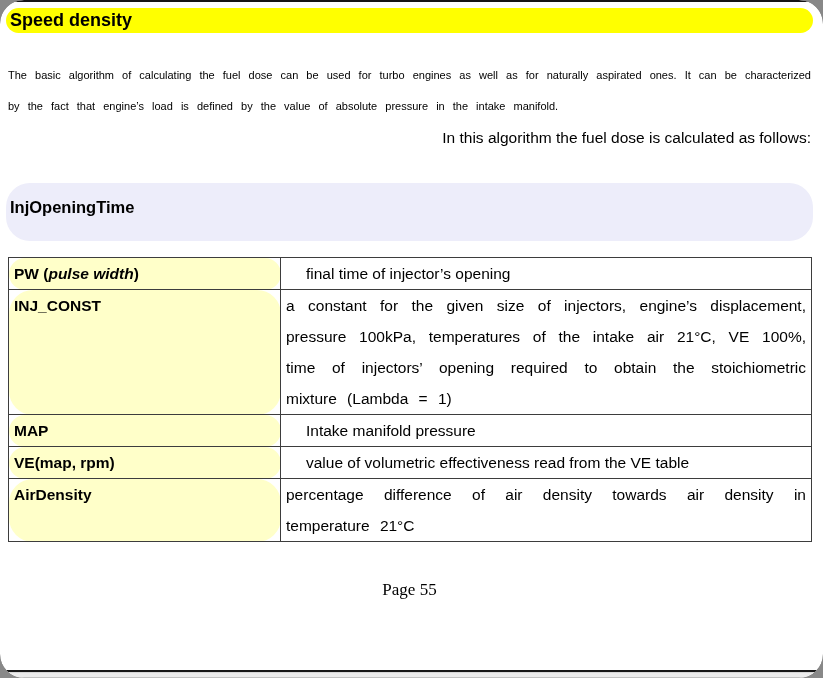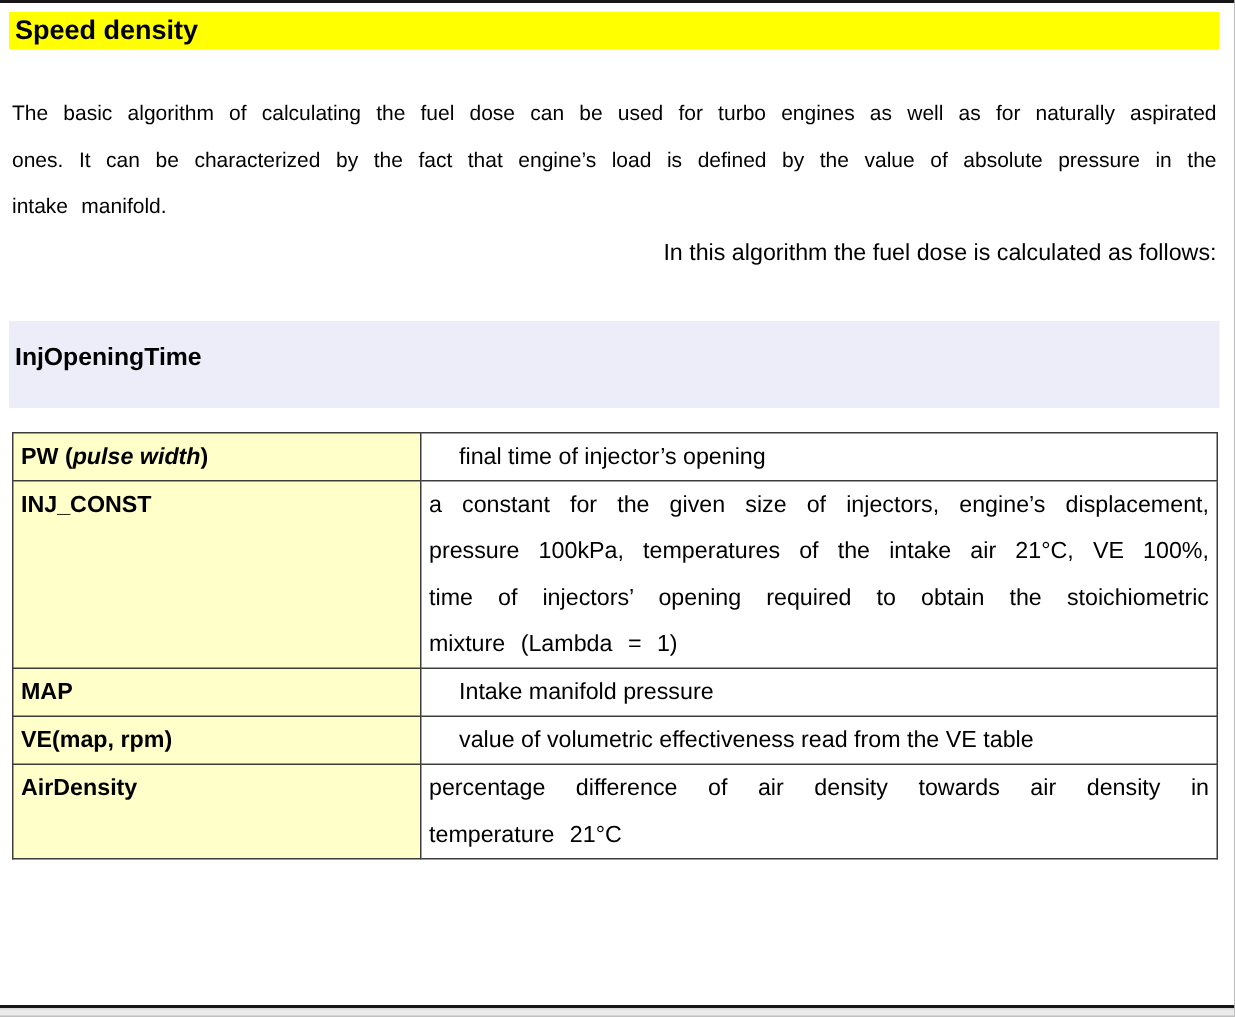--- a/index.html
+++ b/index.html
@@ -1,36 +1,36 @@
 <!DOCTYPE html>
 <html style="--highlight: #FFFF00; --formula_bg: #EDEDFA; --term_bg: #FFFFC9; --table_border: #3D3D3D; --edge_dark: #161616; --edge_strip: #EBEBEB;"><head>
 <meta charset="utf-8">
 <style>
-  * { box-sizing: border-box; }
+  * { box-sizing: border-box; border-radius: 24px; }
   html, body { margin: 0; padding: 0; background: #888; }
   .screen {
     width: 823px; height: 678px;
     background: #fff; color: #000;
     position: relative; overflow: hidden;
     font-family: "Liberation Sans", sans-serif;
   }
   .top-edge {
     position: absolute; top: 0; left: 0; width: 100%; height: 2px;
     background: var(--edge_dark, #161616);
   }
   .content { padding: 8px 10px 0 6px; }
 
   .heading {
     background: var(--highlight, #FFFF00);
     font-weight: bold; font-size: 18px; line-height: 25px;
     padding-left: 4px;
   }
 
   .para {
-    font-size: 14px; line-height: 31px;
+    font-size: 11px; line-height: 31px;
     text-align: justify; word-spacing: 5px;
     margin: 27px 2px 0 2px;
   }
   .para-follow {
     font-size: 15.5px; line-height: 31px;
     margin: 0 2px 0 2px;
     text-align: right;
   }
 
   .formula {
@@ -113,19 +113,20 @@
           <td class="term-cell">VE(map, rpm)</td>
           <td class="def-cell single">value of volumetric effectiveness read from the VE table</td>
         </tr>
         <tr>
           <td class="term-cell">AirDensity</td>
           <td class="def-cell">percentage difference of air density towards air density in temperature 21°C</td>
         </tr>
       </tbody>
     </table>
 
+    <div class="footer">Page 55</div>
   </div>
 
   <div class="bottom-edge">
     <div class="bottom-line"></div>
     <div class="bottom-strip"></div>
   </div>
 </div>
 
 </body></html>

